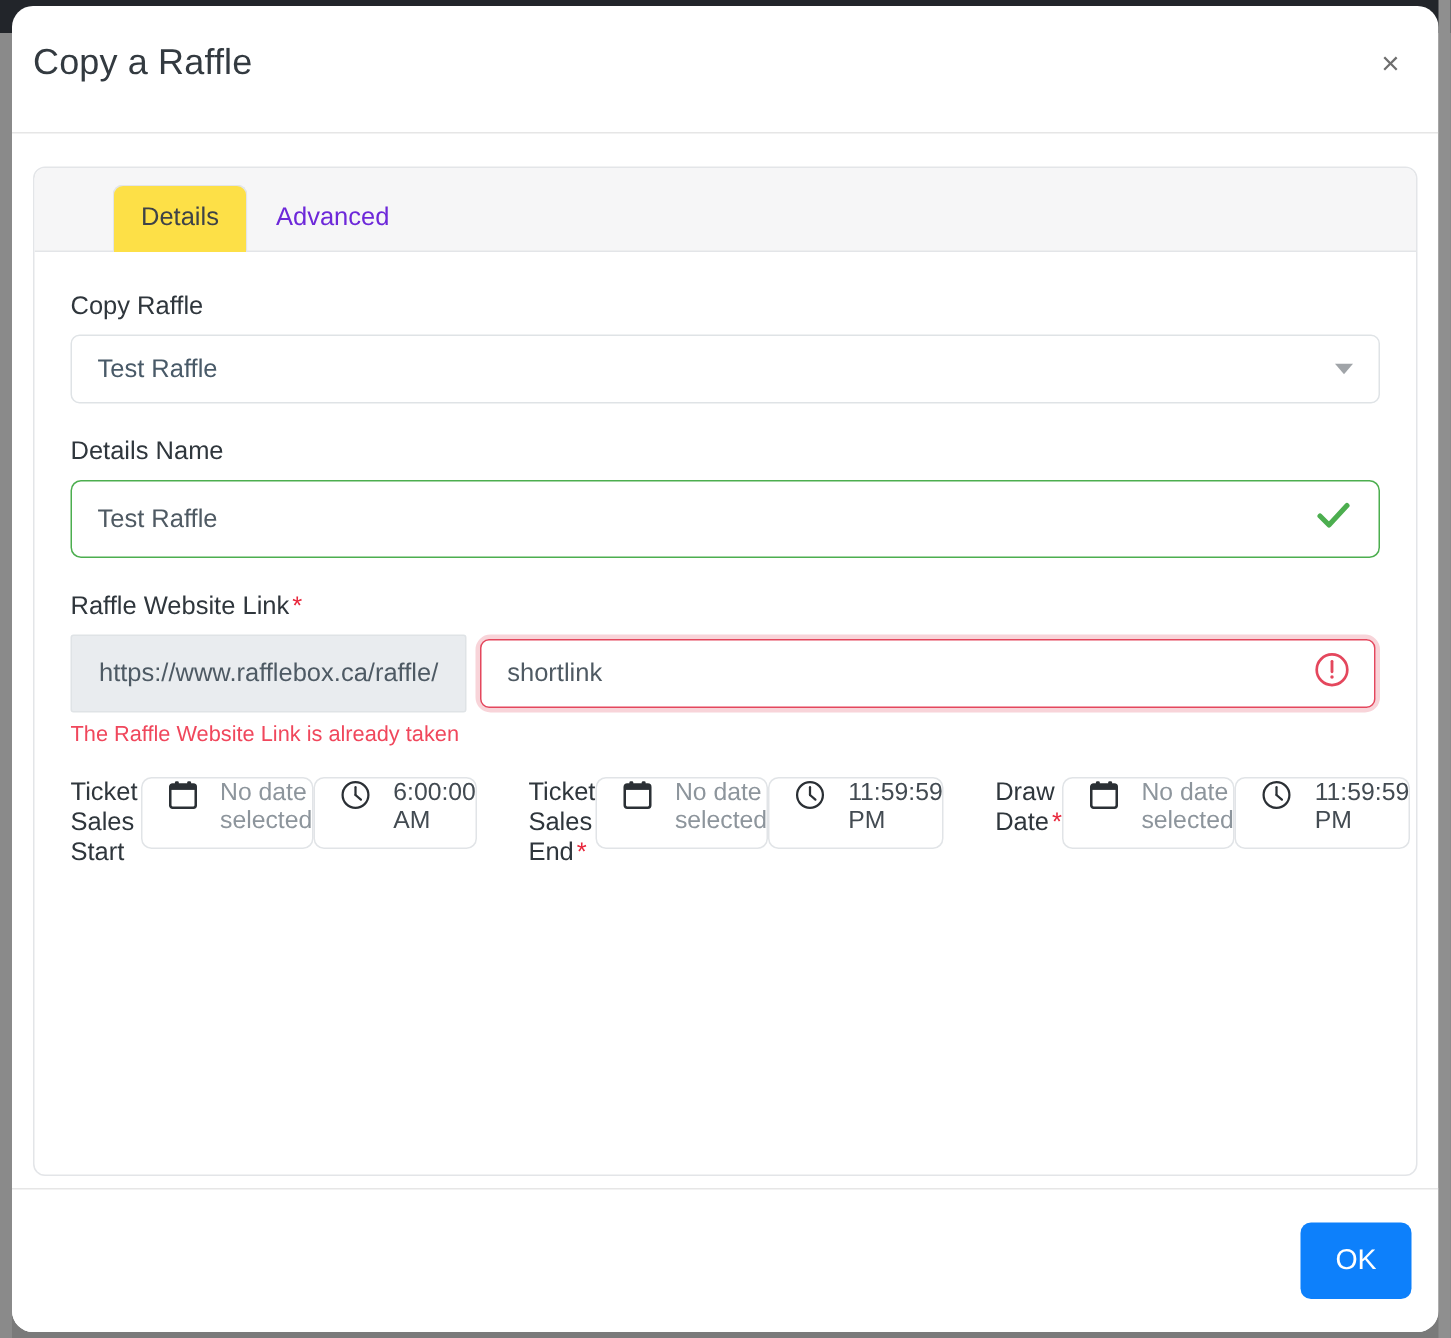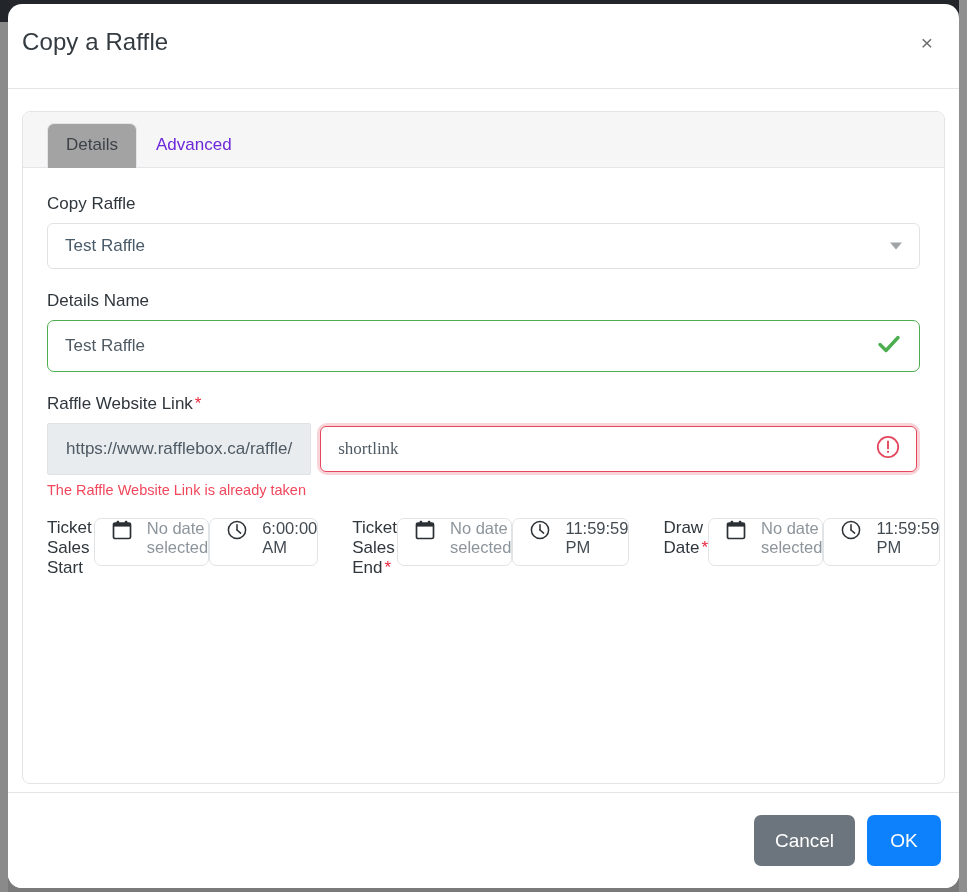--- a/index.html
+++ b/index.html
@@ -124,23 +124,24 @@
     color: #6d28d9;
     line-height: 1.1;
     border: 1px solid transparent;
     border-bottom: none;
     margin-bottom: -1px;
     border-radius: 7px 7px 0 0;
     box-sizing: border-box;
     background: transparent;
   }
   .tab.active {
-    background: #a3a3a3;
+    background: #fde047;
     color: #3d4248;
     border-color: #e3e5e8;
+    margin-left: 28px;
   }
 
   #tab-panel {
     padding: 26px 24px 0 24px;
   }
 
   .field-label {
     font-size: 17px;
     color: #2f363c;
     margin-bottom: 9px;
@@ -240,21 +241,21 @@
   .input-error {
     width: 100%;
     height: 100%;
     border: 1px solid #e4475d;
     border-radius: 6px;
     background: #ffffff;
     box-sizing: border-box;
     padding: 0 48px 0 17px;
     font-size: 17px;
     color: #4f5a63;
-    font-family: Liberation Serif, serif;
+    font-family: Liberation Sans, sans-serif;
     outline: none;
     caret-color: #333;
   }
   .error-icon {
     position: absolute;
     right: 17px;
     top: 50%;
     transform: translateY(-50%);
     pointer-events: none;
   }
@@ -485,19 +486,18 @@
               <span class="dt-value">11:59:59 PM</span>
             </div>
           </div>
 
         </div>
       </div>
     </div>
   </div>
 
   <div id="modal-footer">
-    <button class="btn" id="cancel-button">Cancel</button>
     <button class="btn" id="ok-button">OK</button>
   </div>
 
 </div>
 
 <div id="scroll-gutter"></div>
 
 </body></html>

